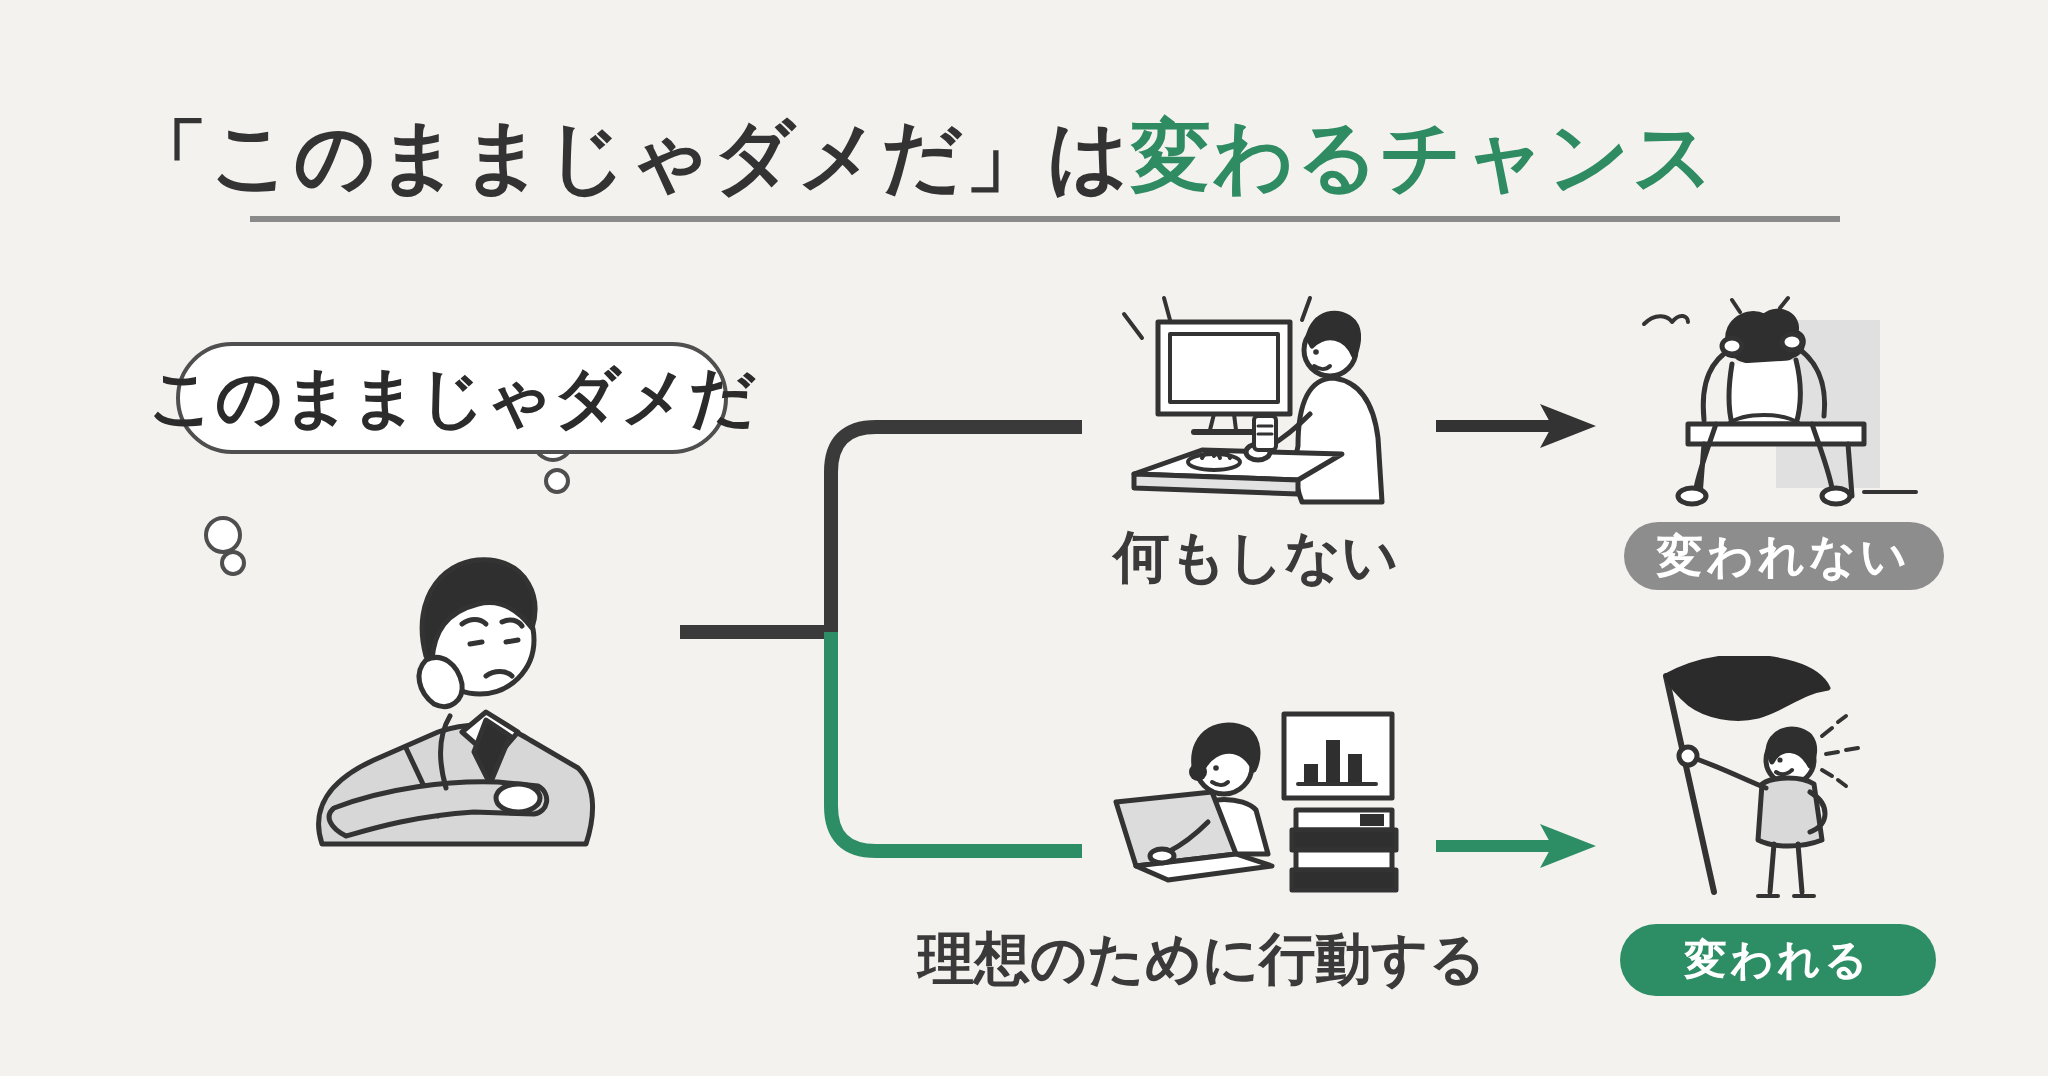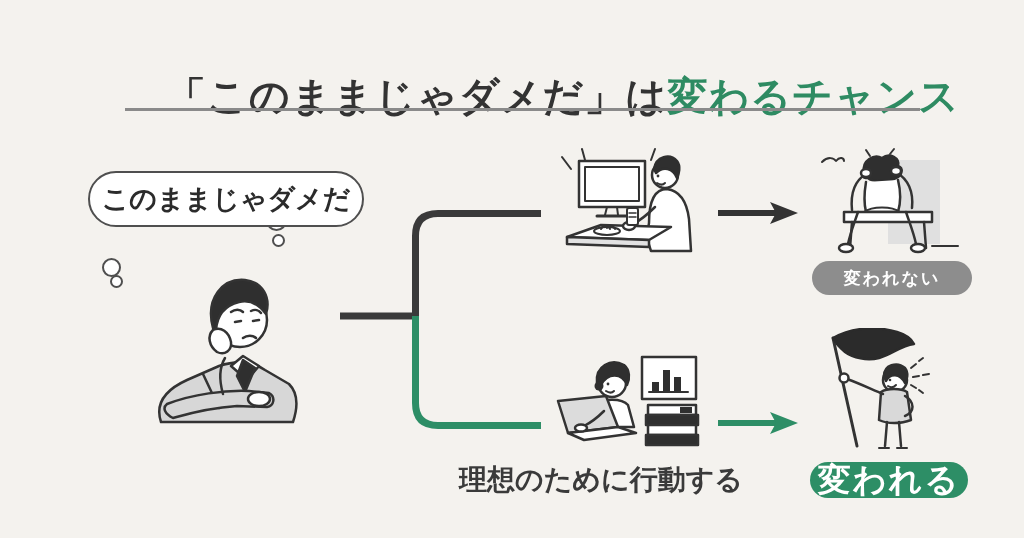--- a/index.html
+++ b/index.html
@@ -4,33 +4,33 @@
 <style>
   html,body{margin:0;padding:0;background:#e9e7e1;}
   .canvas{
     position:relative;width:1024px;height:538px;overflow:hidden;
     background:#f4f2ee;
     font-family:"Liberation Sans","DejaVu Sans",sans-serif;
     color:#333;
   }
   
   .title{
-    position:absolute;left:64px;top:40px;width:896px;height:58px;
-    text-align:right;font-size:40px;font-weight:700;letter-spacing:1px;
+    position:absolute;left:64px;top:23px;width:896px;height:58px;
+    text-align:left;font-size:40px;font-weight:700;letter-spacing:1px;
     line-height:58px;color:#333;white-space:nowrap;
   }
   .title .hl{color:#2e8b62;}
   .title-underline{
     position:absolute;left:125px;top:108px;width:795px;height:3px;background:#8a8a8a;
   }
   
   .bubble{
     position:absolute;background:#fff;border:2px solid #4f4f4f;border-radius:28px;
     display:flex;align-items:center;justify-content:center;
-    font-size:27px;font-weight:700;color:#2b2b2b;z-index:2;white-space:nowrap;
+    font-size:33px;font-weight:700;color:#2b2b2b;z-index:2;white-space:nowrap;
   }
   .bubble-1{left:88px;top:171px;width:272px;height:52px;}
   .bubble-2{left:40px;top:222px;width:172px;height:47px;}
   .tail-bump{
     position:absolute;background:#fff;border:2px solid #4f4f4f;border-radius:50%;z-index:1;
   }
   .bump-1{left:266px;top:210px;width:17px;height:17px;}
   .bump-2{left:102px;top:258px;width:15px;height:15px;}
   .tail-dot{
     position:absolute;background:#fff;border:2px solid #4f4f4f;border-radius:50%;z-index:0;
@@ -55,22 +55,22 @@
     white-space:nowrap;
   }
   .label-top{left:528px;top:260px;width:200px;}
   .label-bottom{left:441px;top:461px;width:320px;}
   
   .badge{
     position:absolute;border-radius:20px;color:#fff;font-weight:700;
     display:flex;align-items:center;justify-content:center;letter-spacing:2px;
     white-space:nowrap;z-index:3;
   }
-  .badge-gray{left:812px;top:261px;width:160px;height:34px;background:#8d8d8d;font-size:17px;text-align:right;}
-  .badge-green{left:810px;top:462px;width:158px;height:36px;background:#2d8e66;font-size:33px;}
+  .badge-gray{left:812px;top:261px;width:160px;height:34px;background:#8d8d8d;font-size:23px;text-align:right;}
+  .badge-green{left:810px;top:462px;width:158px;height:36px;background:#2d8e66;font-size:21px;}
 </style>
 </head>
 <body>
 
 <div class="canvas">
 
   <h1 class="title"><span>「このままじゃダメだ」は</span><span class="hl">変わるチャンス</span></h1>
   <div class="title-underline"></div>
 
   <div class="bubble bubble-1">
@@ -125,20 +125,21 @@
       <path d="M12,92 L46,80 L116,82 L94,95 Z" fill="#fff"></path>
       <path d="M12,92 L94,95 L94,102 L12,99 Z" fill="#e2e2e2"></path>
       <path d="M100,62 C92,70 84,76 78,79"></path>
       <ellipse cx="74" cy="81" rx="6" ry="4" fill="#fff"></ellipse>
       <ellipse cx="52" cy="86" rx="13" ry="4" fill="#fff" stroke-width="2"></ellipse>
       <path d="M46,84 c2,-4 8,-4 9,0 M52,83 c2,-3 7,-2 8,1" stroke-width="2"></path>
       <rect x="72" y="63" width="11" height="17" rx="2" fill="#fff" stroke-width="2"></rect>
       <path d="M74,68 h7 M74,72 h7" stroke-width="1.5"></path>
     </g>
   </svg>
+  <div class="branch-label label-top">何もしない</div>
 
   <svg class="arrow arrow-top" viewBox="0 0 88 26">
     <path d="M4,13 H62" stroke="#333" stroke-width="6" fill="none"></path>
     <polygon points="56,2 84,13 56,24 62,13" fill="#333"></polygon>
   </svg>
 
   <svg class="illu illu-frustrated" viewBox="0 0 168 112">
     <rect x="88" y="14" width="52" height="84" fill="#e0e0e0"></rect>
     <g fill="none" stroke="#333" stroke-width="2.5" stroke-linecap="round" stroke-linejoin="round">
       <path d="M22,16 C28,10 34,12 36,15 C40,10 44,12 44,15" stroke-width="2"></path>

